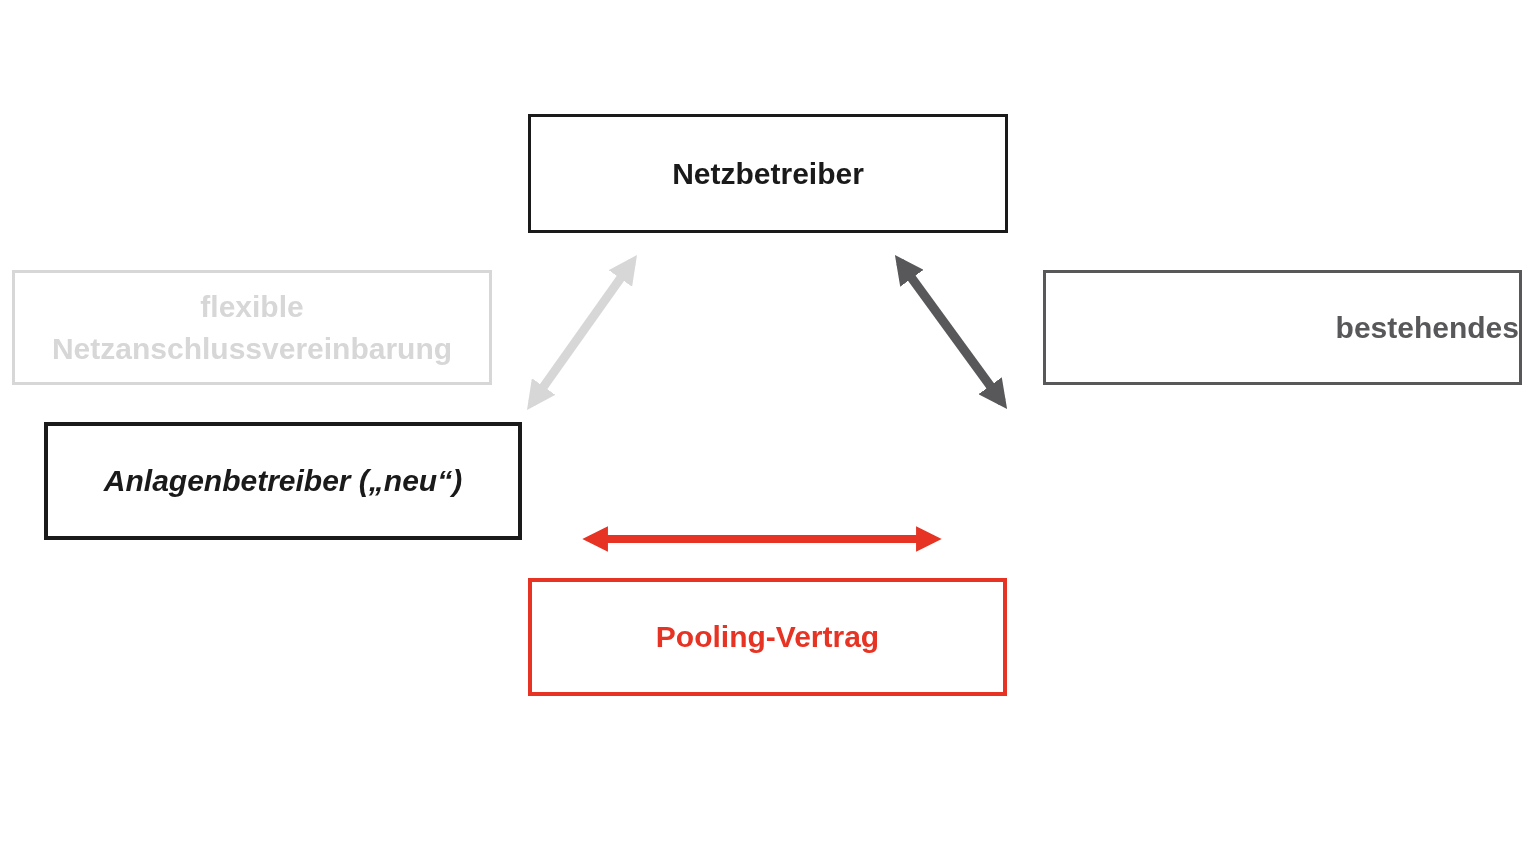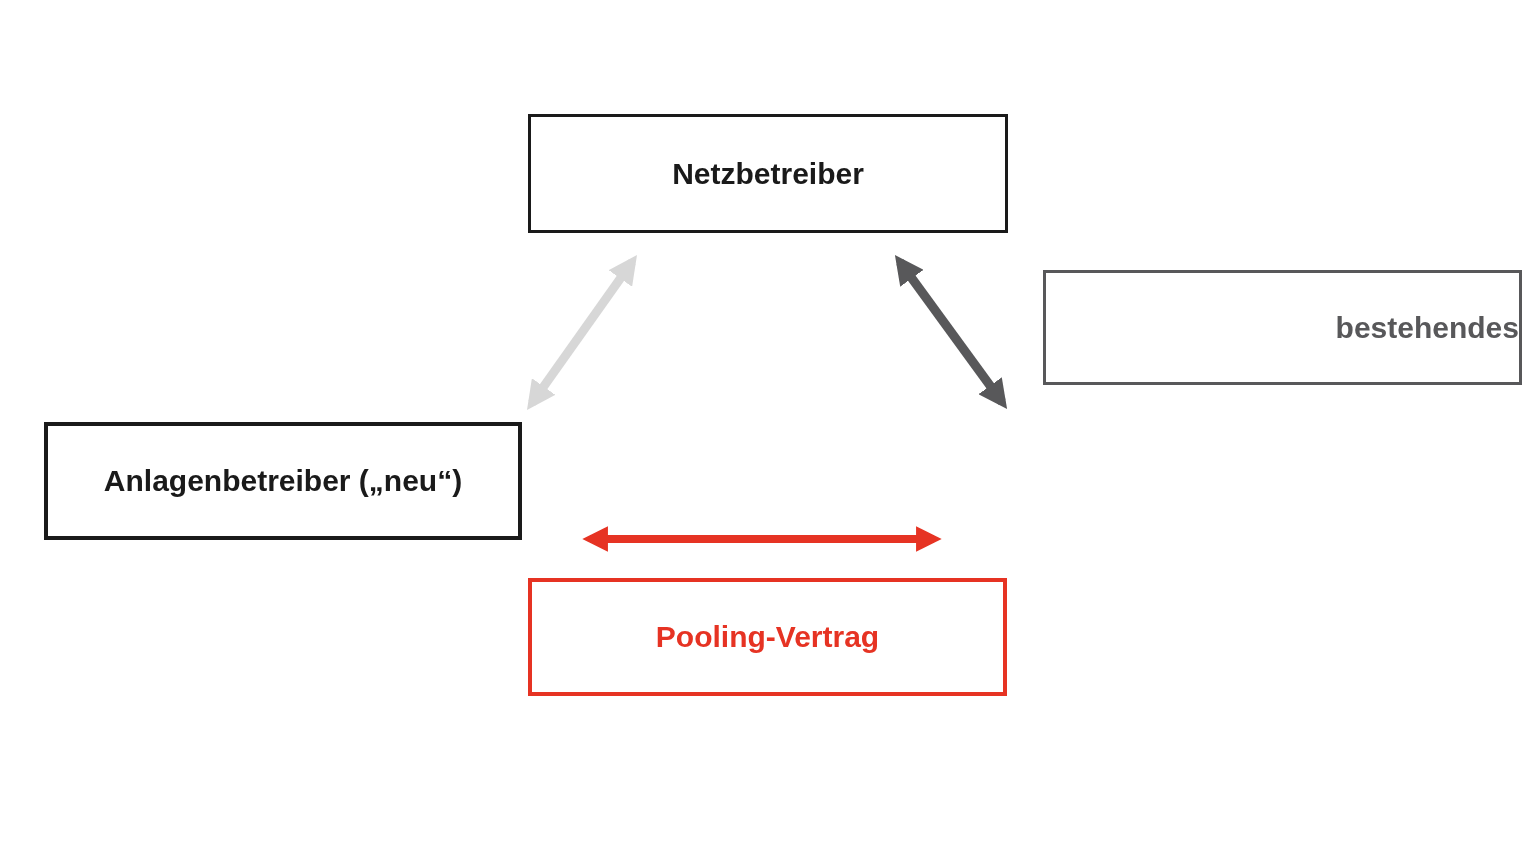--- a/index.html
+++ b/index.html
@@ -31,20 +31,21 @@
     justify-content: center;
     text-align: center;
     font-weight: bold;
     font-size: 30px;
     line-height: 1.4;
     background: var(--color-background);
   }
   .box.black {
     border: 4px solid var(--color-black);
     color: var(--color-black);
+    font-style: italic;
   }
   .box.black-thin {
     border: 3px solid var(--color-black);
     color: var(--color-black);
   }
   .box.lightgray {
     border: 3px solid var(--color-lightgray);
     color: var(--color-lightgray);
   }
   .box.darkgray {
@@ -79,20 +80,24 @@
 </style>
 </head>
 <body>
 
 <div class="canvas">
 
   <div class="box black-thin" id="box-netzbetreiber">
     <span>Netzbetreiber</span>
   </div>
 
+  <div class="box lightgray" id="box-flexible">
+    <span>flexible</span>
+    <span>Netzanschlussvereinbarung</span>
+  </div>
 
   <div class="box darkgray" id="box-bestehendes">
     <span>bestehendes</span>
   </div>
 
   <div class="box black" id="box-anlagen-neu">
     <span>Anlagenbetreiber („neu“)</span>
   </div>
 
 

